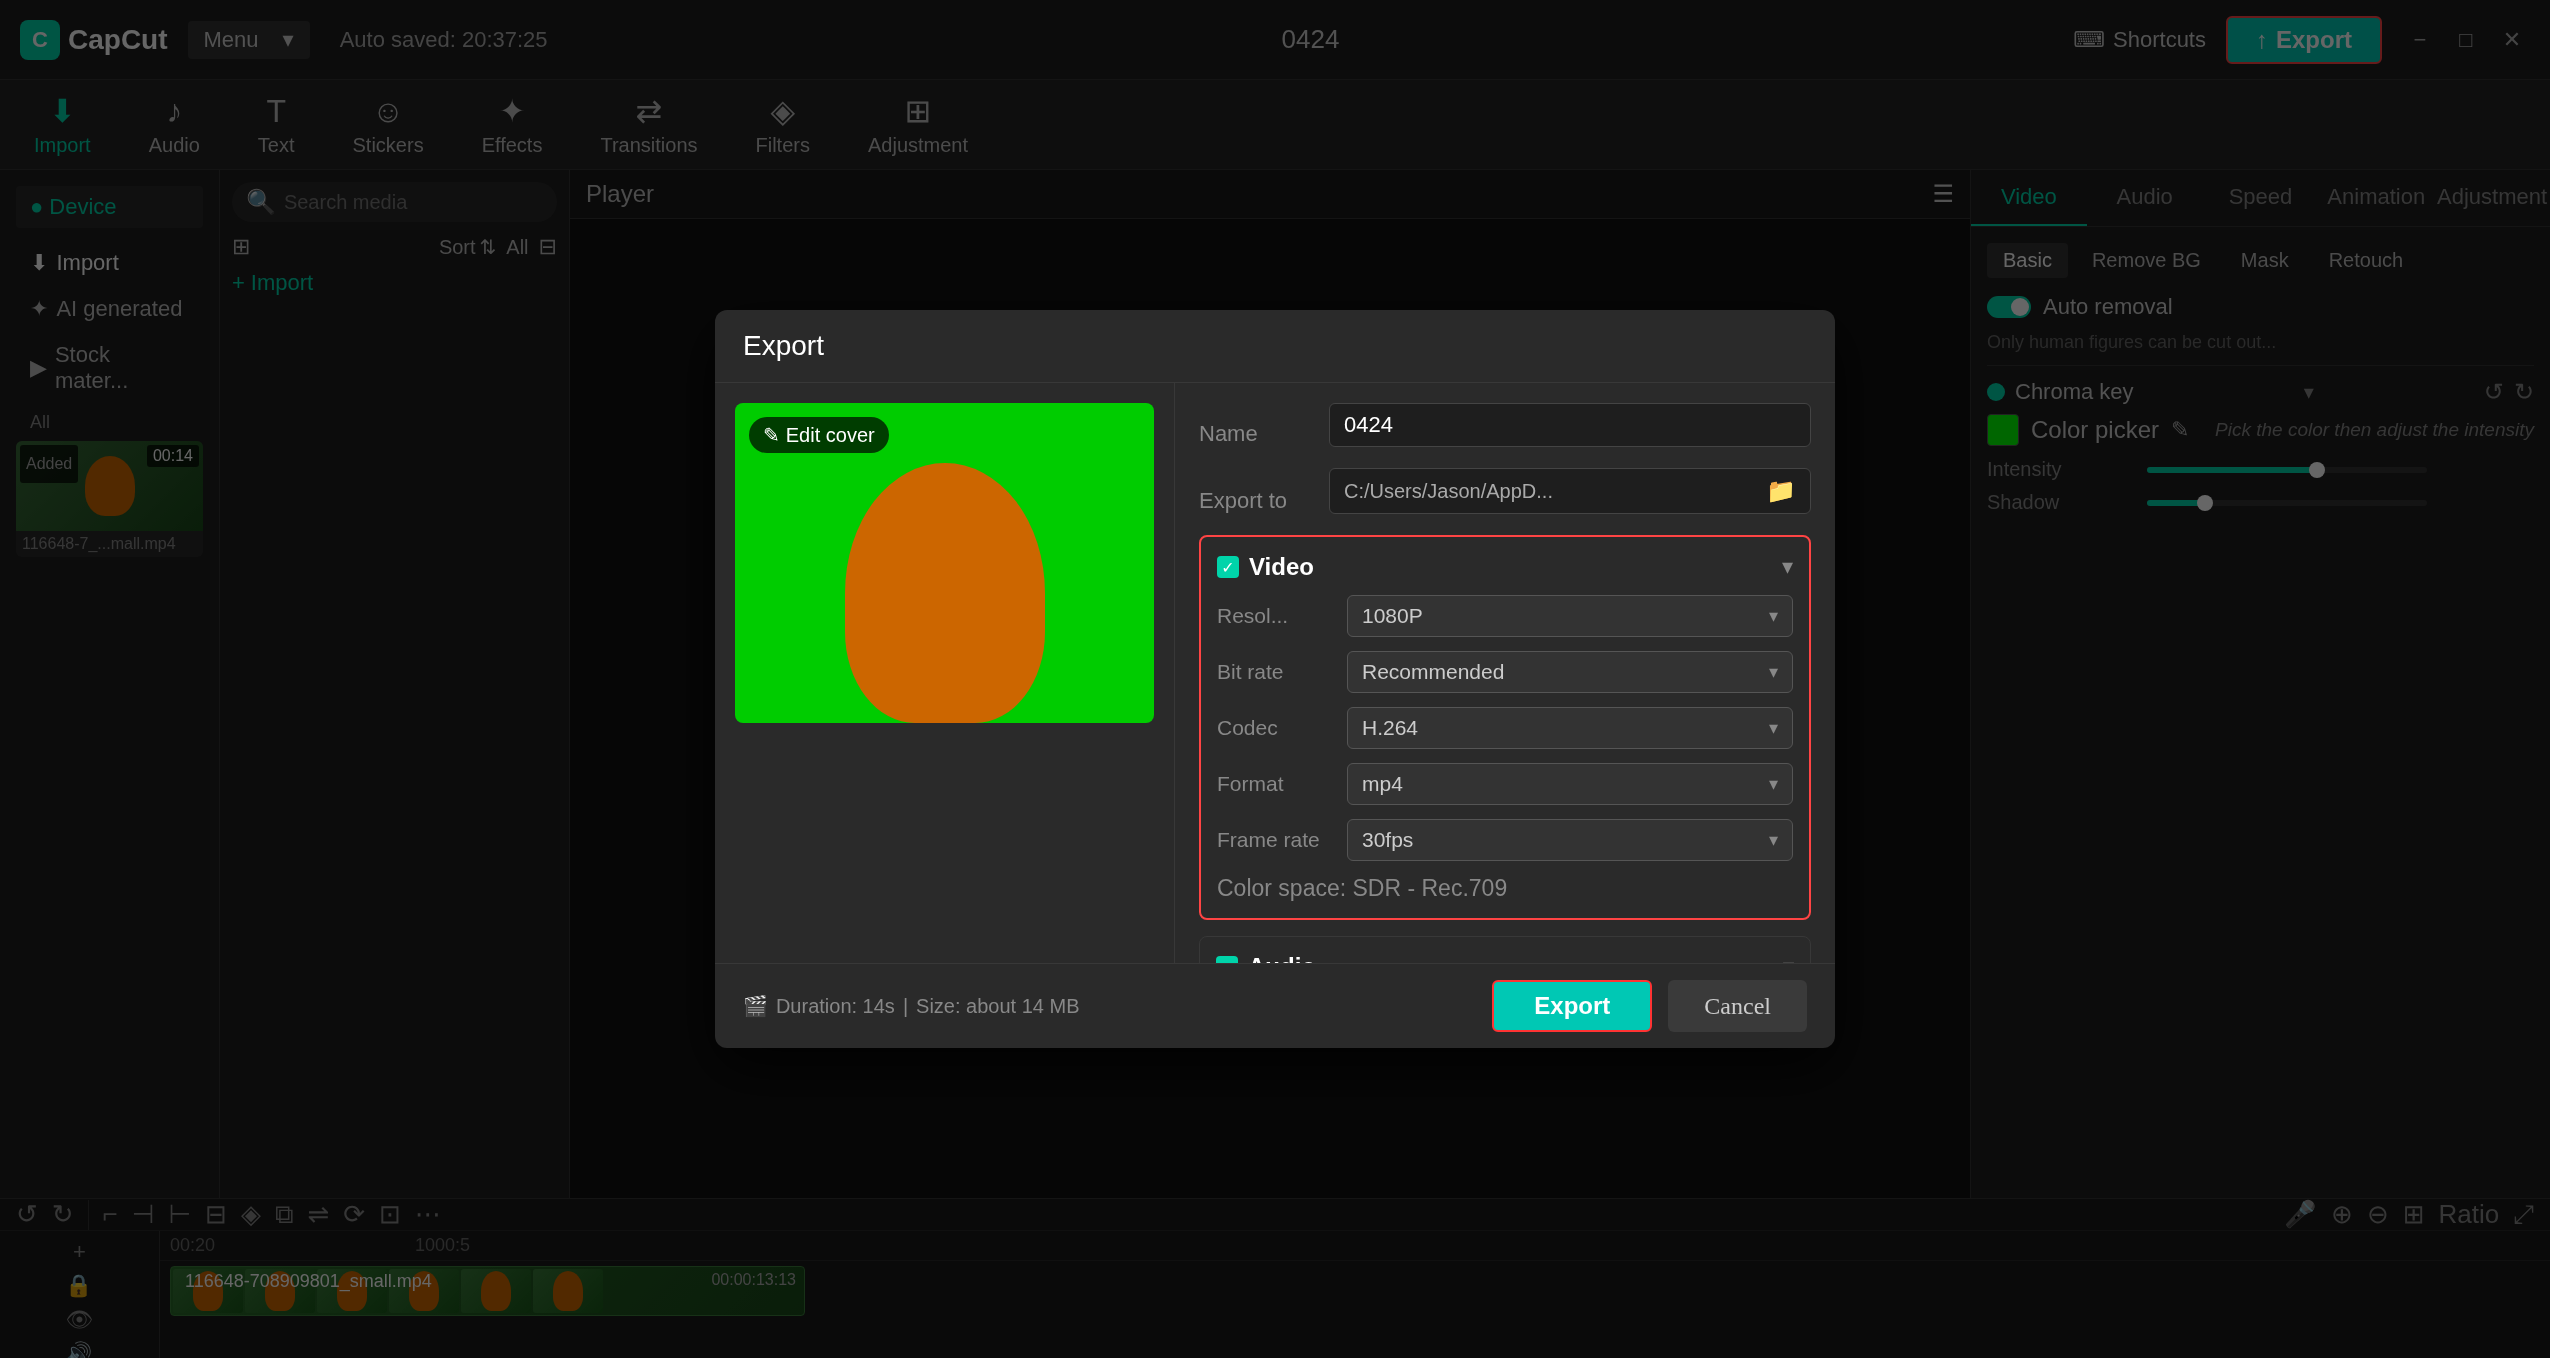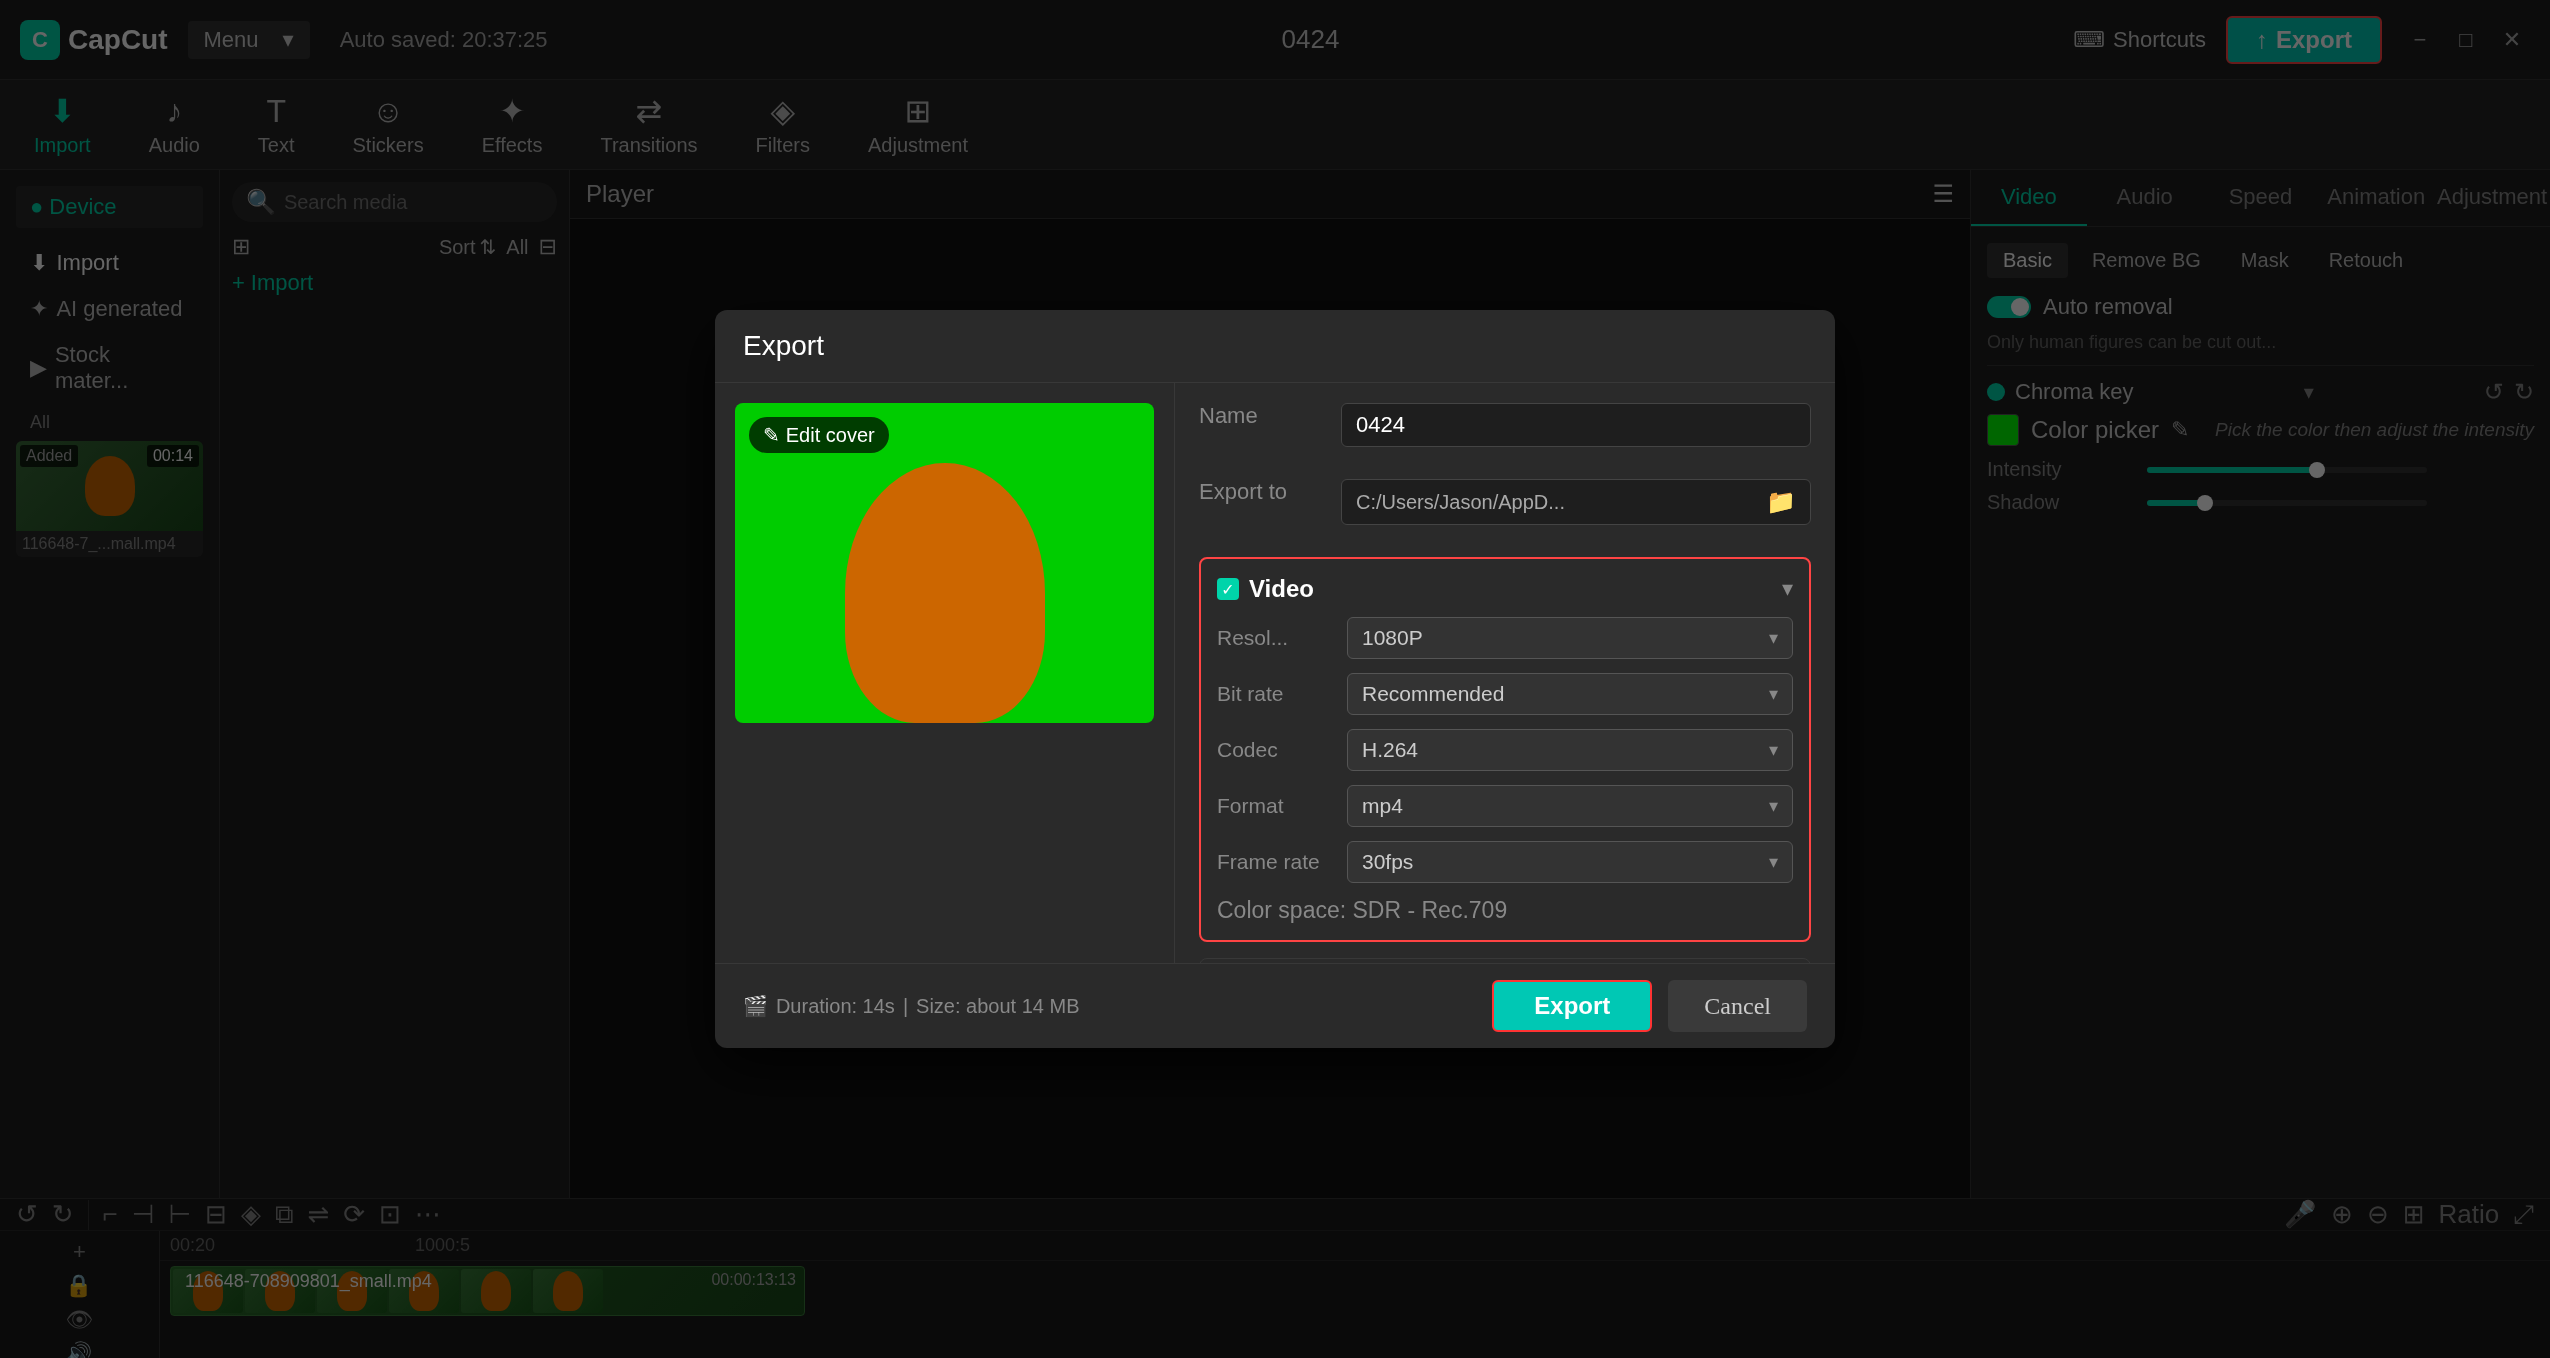--- a/index.html
+++ b/index.html
@@ -177,21 +177,21 @@
       background: linear-gradient(135deg, #3a6b3a 0%, #1a4a1a 100%);
       position: relative;
       display: flex; align-items: center; justify-content: center;
     }
     .added-badge {
       position: absolute;
       top: 4px; left: 4px;
       background: rgba(0,0,0,0.7);
       color: #aaa;
       font-size: 16px;
-      padding: 2px 6px;
+      padding: 10px 6px;
       border-radius: 3px;
     }
     .duration-badge {
       position: absolute;
       top: 4px; right: 4px;
       background: rgba(0,0,0,0.7);
       color: #fff;
       font-size: 16px;
       padding: 2px 6px;
       border-radius: 3px;
@@ -730,23 +730,23 @@
     }
 
     
     .modal-right {
       flex: 1;
       overflow-y: auto;
       padding: 20px 24px;
     }
     .form-row {
       display: flex;
-      align-items: flex-start;
-      margin-bottom: 32px;
-      gap: 12px;
+      align-items: flex-end;
+      margin-bottom: 21px;
+      gap: 0;
     }
     .form-label {
       width: 130px;
       color: #888;
       font-size: 22px;
       flex-shrink: 0;
     }
     .form-input {
       flex: 1;
       background: #1e1e1e;

